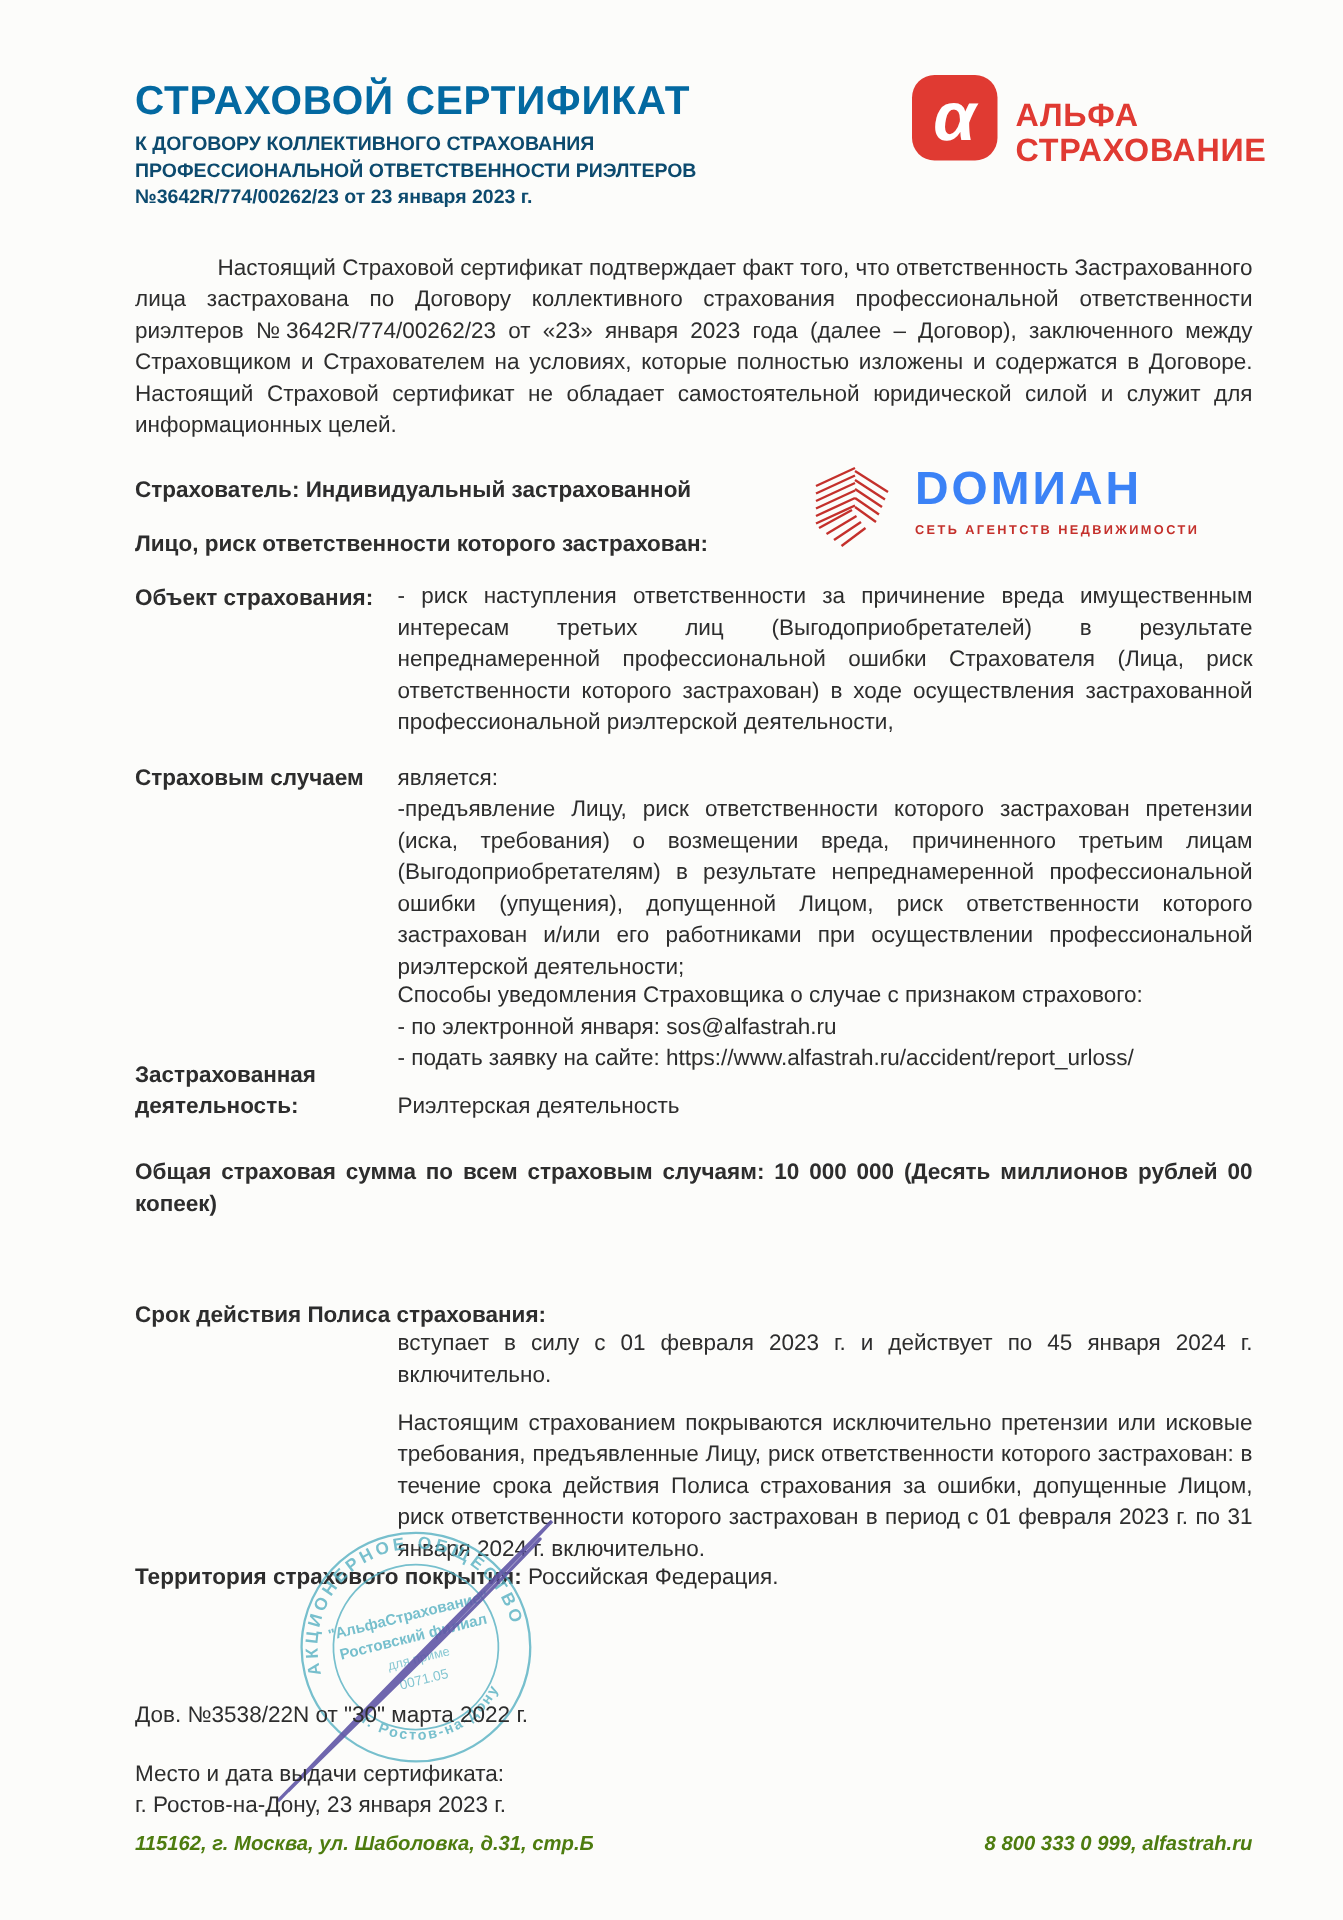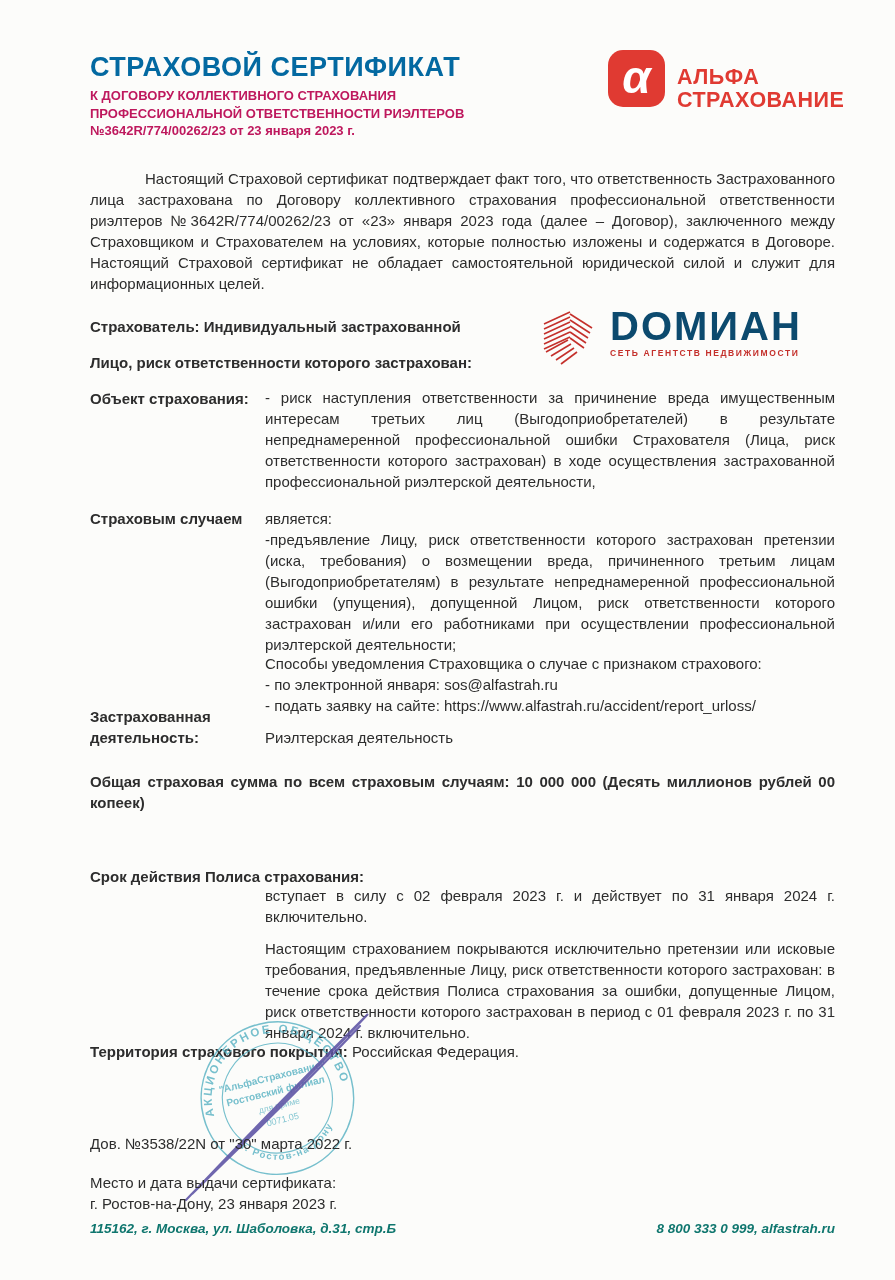--- a/index.html
+++ b/index.html
@@ -8,44 +8,44 @@
     background:#fcfcfa;color:#2d2d2d;overflow:hidden;
     font-family:"Liberation Sans","DejaVu Sans",sans-serif;
     font-size:15px;line-height:21px;
   }
   .abs{position:absolute;}
   .bold{font-weight:700;}
   .just{text-align:justify;margin-top:16px;}
 
   
   .doc-title{font-size:27px;font-weight:700;letter-spacing:.5px;line-height:30px;color:#0369a1;}
-  .doc-sub{font-size:13px;font-weight:700;line-height:17.5px;color:#be185d;}
+  .doc-sub{font-size:13px;font-weight:700;line-height:17.5px;color:#0c4a6e;}
 
   .alfa-logo{display:flex;align-items:center;gap:12px;}
   .alfa-badge{
     width:57px;height:57px;border-radius:15px;background:#e03a32;
     display:flex;align-items:center;justify-content:center;
     color:#fff;font-size:46px;font-weight:700;font-style:italic;line-height:1;
     padding-bottom:4px;box-sizing:border-box;
   }
   .alfa-word{color:#e03a32;font-weight:700;font-size:21.5px;line-height:23px;letter-spacing:.5px;margin-top:21px;}
 
   
   .domian{display:flex;align-items:center;gap:10px;}
-  .domian-text .dn{color:#0c4a6e;font-weight:700;font-size:40px;line-height:30px;letter-spacing:2px;}
+  .domian-text .dn{color:#3b82f6;font-weight:700;font-size:31px;line-height:30px;letter-spacing:2px;}
   .domian-text .dt{color:#c4302b;font-size:8.5px;letter-spacing:1.6px;margin-top:2px;font-weight:700;}
 
   
   .label-col{left:90px;}
   .content-col{left:265px;width:570px;}
 
   .intro{width:745px;text-indent:55px;}
 
   .footer-row{display:flex;justify-content:space-between;width:745px;
-    color:#0f766e;font-style:italic;font-size:13.5px;font-weight:600;}
+    color:#4d7c0f;font-style:italic;font-size:13.5px;font-weight:600;}
 
   .sig-underline{display:inline-block;width:150px;border-bottom:1.5px solid #3a3a3a;
     height:14px;vertical-align:baseline;}
 
   .stamp-wrap{opacity:.8;transform:rotate(-14deg);}
   .stamp-wrap svg text{fill:#56b1c2;}
   .sig-svg{pointer-events:none;}
 </style>
 </head>
 <body>
@@ -128,21 +128,21 @@
   </div>
   <div class="abs content-col" style="top:727px;">Риэлтерская деятельность</div>
 
   <p class="abs bold just" style="left:90px;top:755px;width:745px;">Общая страховая сумма по всем страховым случаям: 10 000 000 (Десять миллионов рублей 00 копеек)</p>
 
 
   <div class="abs bold label-col" style="top:866px;width:745px;">Срок действия Полиса страхования:</div>
   <p class="abs content-col just" style="top:866px;margin:0;">
       <span style="display:block;text-indent:0;">&nbsp;</span>
     </p>
-  <p class="abs content-col just" style="top:885px;margin:0;">вступает в силу с 02 февраля 2023 г. и действует по 31 января 2024 г. включительно.</p>
+  <p class="abs content-col just" style="top:885px;margin:0;">вступает в силу с 01 февраля 2023 г. и действует по 45 января 2024 г. включительно.</p>
 
   <p class="abs content-col just" style="top:938px;margin:0;">Настоящим страхованием покрываются исключительно претензии или исковые требования, предъявленные Лицу, риск ответственности которого застрахован: в течение срока действия Полиса страхования за ошибки, допущенные Лицом, риск ответственности которого застрахован в период с 01 февраля 2023 г. по 31 января 2024 г. включительно.</p>
 
   <div class="abs" style="left:90px;top:1041px;">
     <span class="bold">Территория страхового покрытия:</span>
     <span>Российская Федерация.</span>
   </div>
 
   <div class="abs stamp-wrap" style="left:196px;top:1016px;">
     <svg width="164" height="164" viewBox="0 0 170 170" aria-hidden="true">

